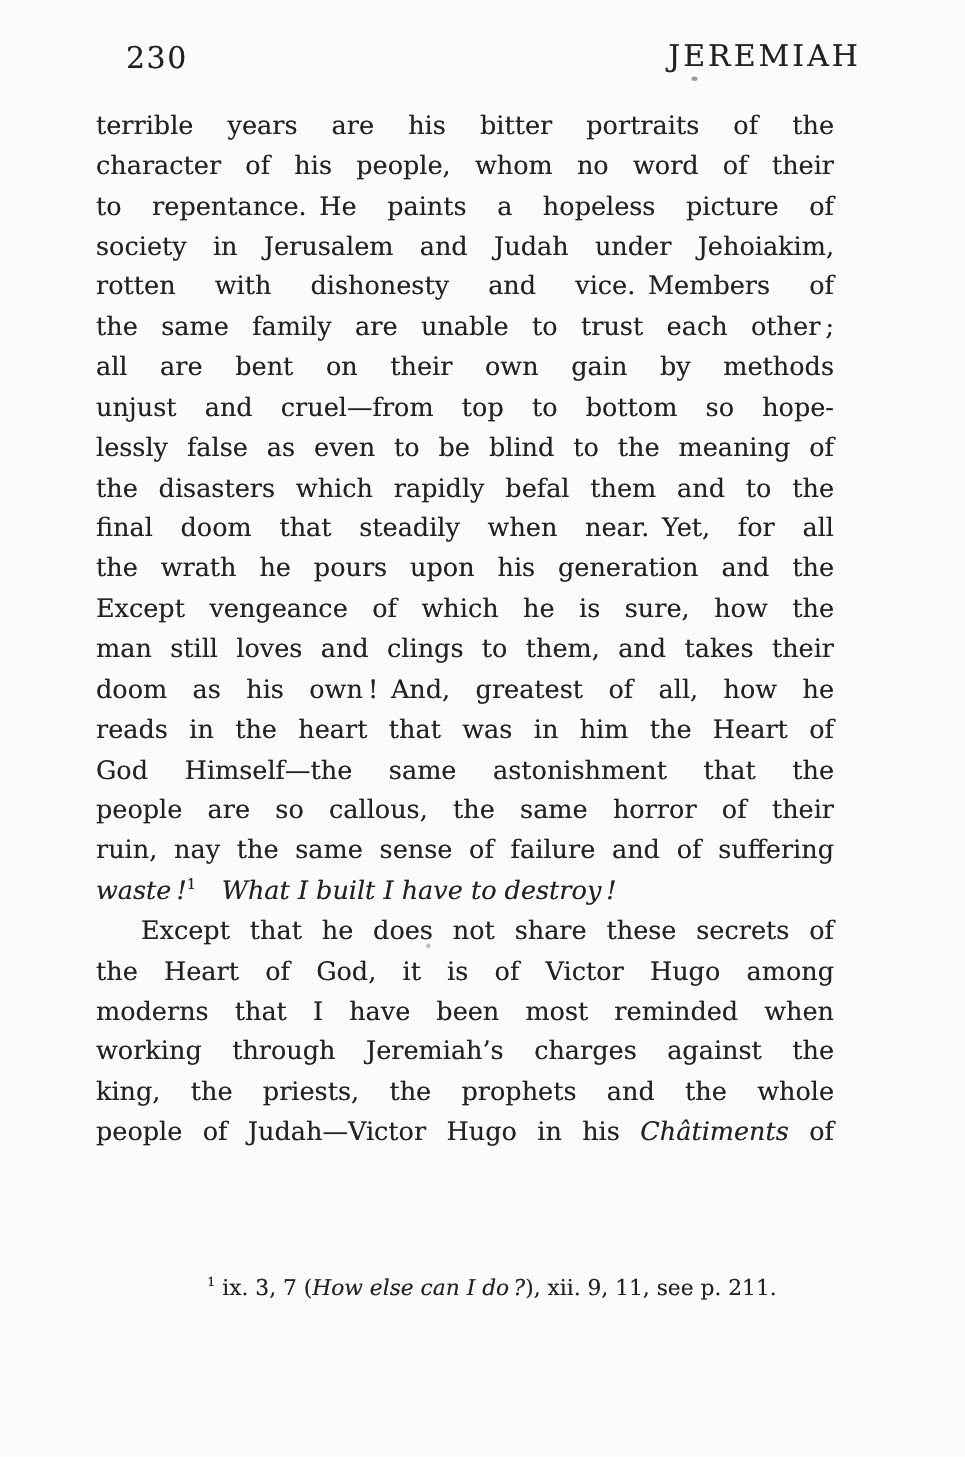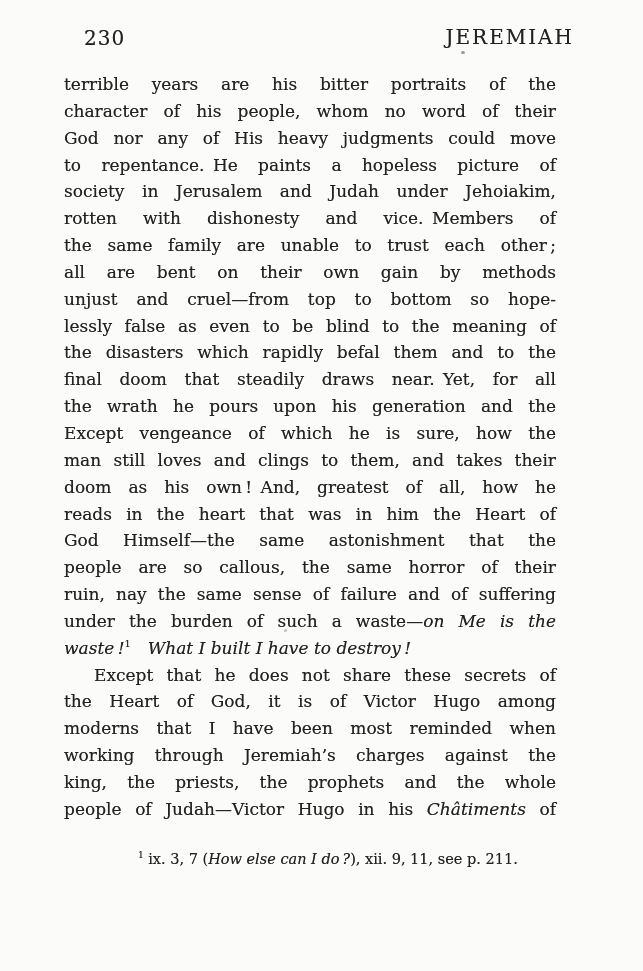--- a/index.html
+++ b/index.html
@@ -69,39 +69,37 @@
 
 <div class="page">
   <div class="page-number">230</div>
   <div class="running-header">JEREMIAH</div>
   <div class="speck s1"></div>
   <div class="speck s2"></div>
   <div class="page-body">
       <div class="paragraph">
         <div class="line j"><span>terrible years are his bitter portraits of the</span></div>
         <div class="line j"><span>character of his people, whom no word of their</span></div>
-        <div class="line j"><span>God nor any of His heavy judgments could move</span></div>
         <div class="line j"><span>to repentance. He paints a hopeless picture of</span></div>
         <div class="line j"><span>society in Jerusalem and Judah under Jehoiakim,</span></div>
         <div class="line j"><span>rotten with dishonesty and vice. Members of</span></div>
         <div class="line j"><span>the same family are unable to trust each other ;</span></div>
         <div class="line j"><span>all are bent on their own gain by methods</span></div>
         <div class="line j"><span>unjust and cruel—from top to bottom so hope-</span></div>
         <div class="line j"><span>lessly false as even to be blind to the meaning of</span></div>
         <div class="line j"><span>the disasters which rapidly befal them and to the</span></div>
-        <div class="line j"><span>final doom that steadily draws near. Yet, for all</span></div>
+        <div class="line j"><span>final doom that steadily when near. Yet, for all</span></div>
         <div class="line j"><span>the wrath he pours upon his generation and the</span></div>
         <div class="line j"><span>Except vengeance of which he is sure, how the</span></div>
         <div class="line j"><span>man still loves and clings to them, and takes their</span></div>
         <div class="line j"><span>doom as his own ! And, greatest of all, how he</span></div>
         <div class="line j"><span>reads in the heart that was in him the Heart of</span></div>
         <div class="line j"><span>God Himself—the same astonishment that the</span></div>
         <div class="line j"><span>people are so callous, the same horror of their</span></div>
         <div class="line j"><span>ruin, nay the same sense of failure and of suffering</span></div>
-        <div class="line j"><span>under the burden of such a waste—</span><span class="it">on Me is the</span></div>
         <div class="line"><span class="it">waste !</span><span class="sup">1</span><span> </span><span class="it">What I built I have to destroy !</span></div>
       </div>
       <div class="paragraph">
         <div class="line j ind"><span>Except that he does not share these secrets of</span></div>
         <div class="line j"><span>the Heart of God, it is of Victor Hugo among</span></div>
         <div class="line j"><span>moderns that I have been most reminded when</span></div>
         <div class="line j"><span>working through Jeremiah’s charges against the</span></div>
         <div class="line j"><span>king, the priests, the prophets and the whole</span></div>
         <div class="line j"><span>people of Judah—Victor Hugo in his </span><span class="it">Châtiments</span><span> of</span></div>
       </div>

